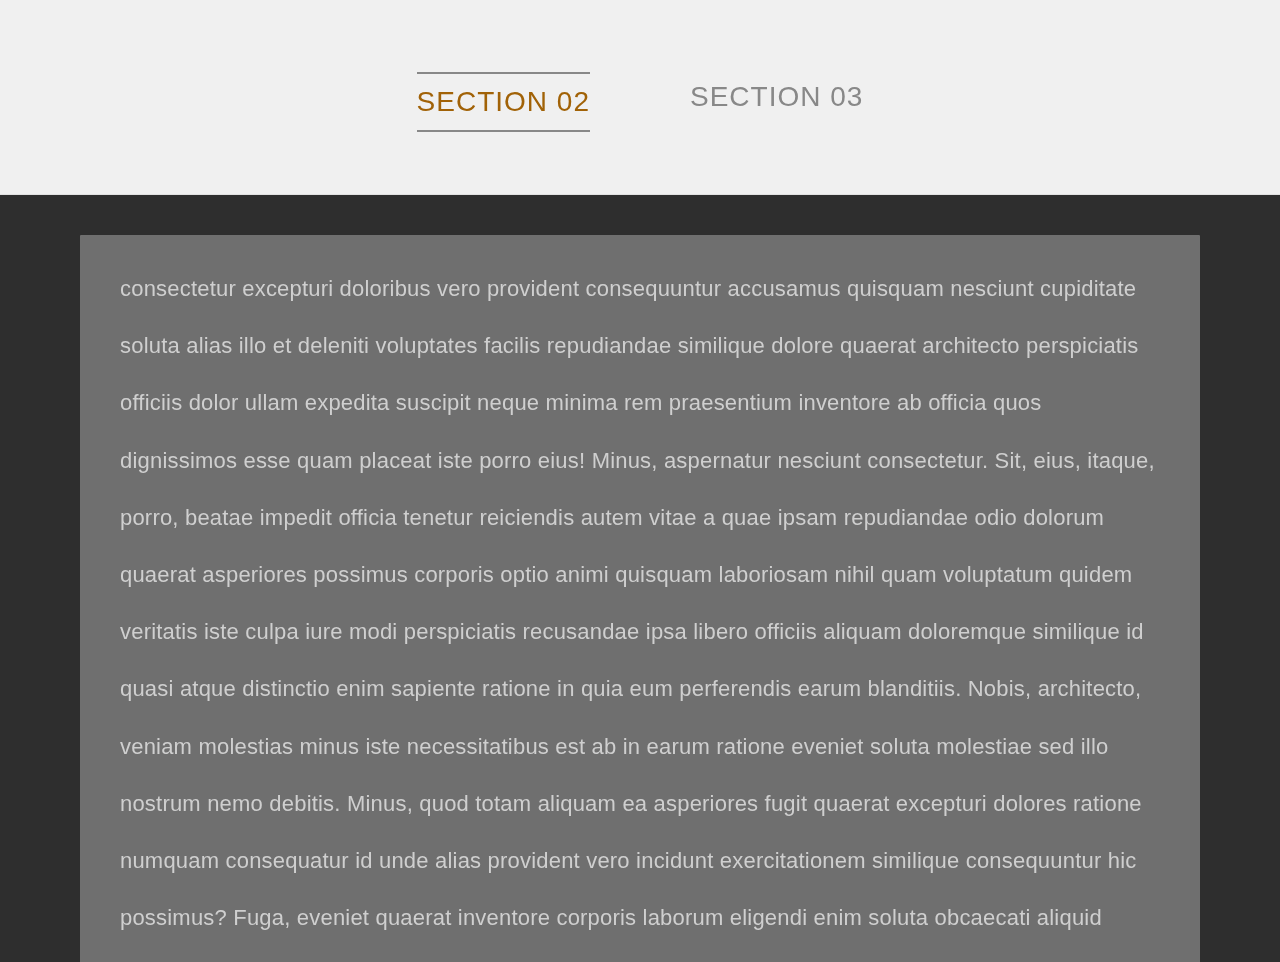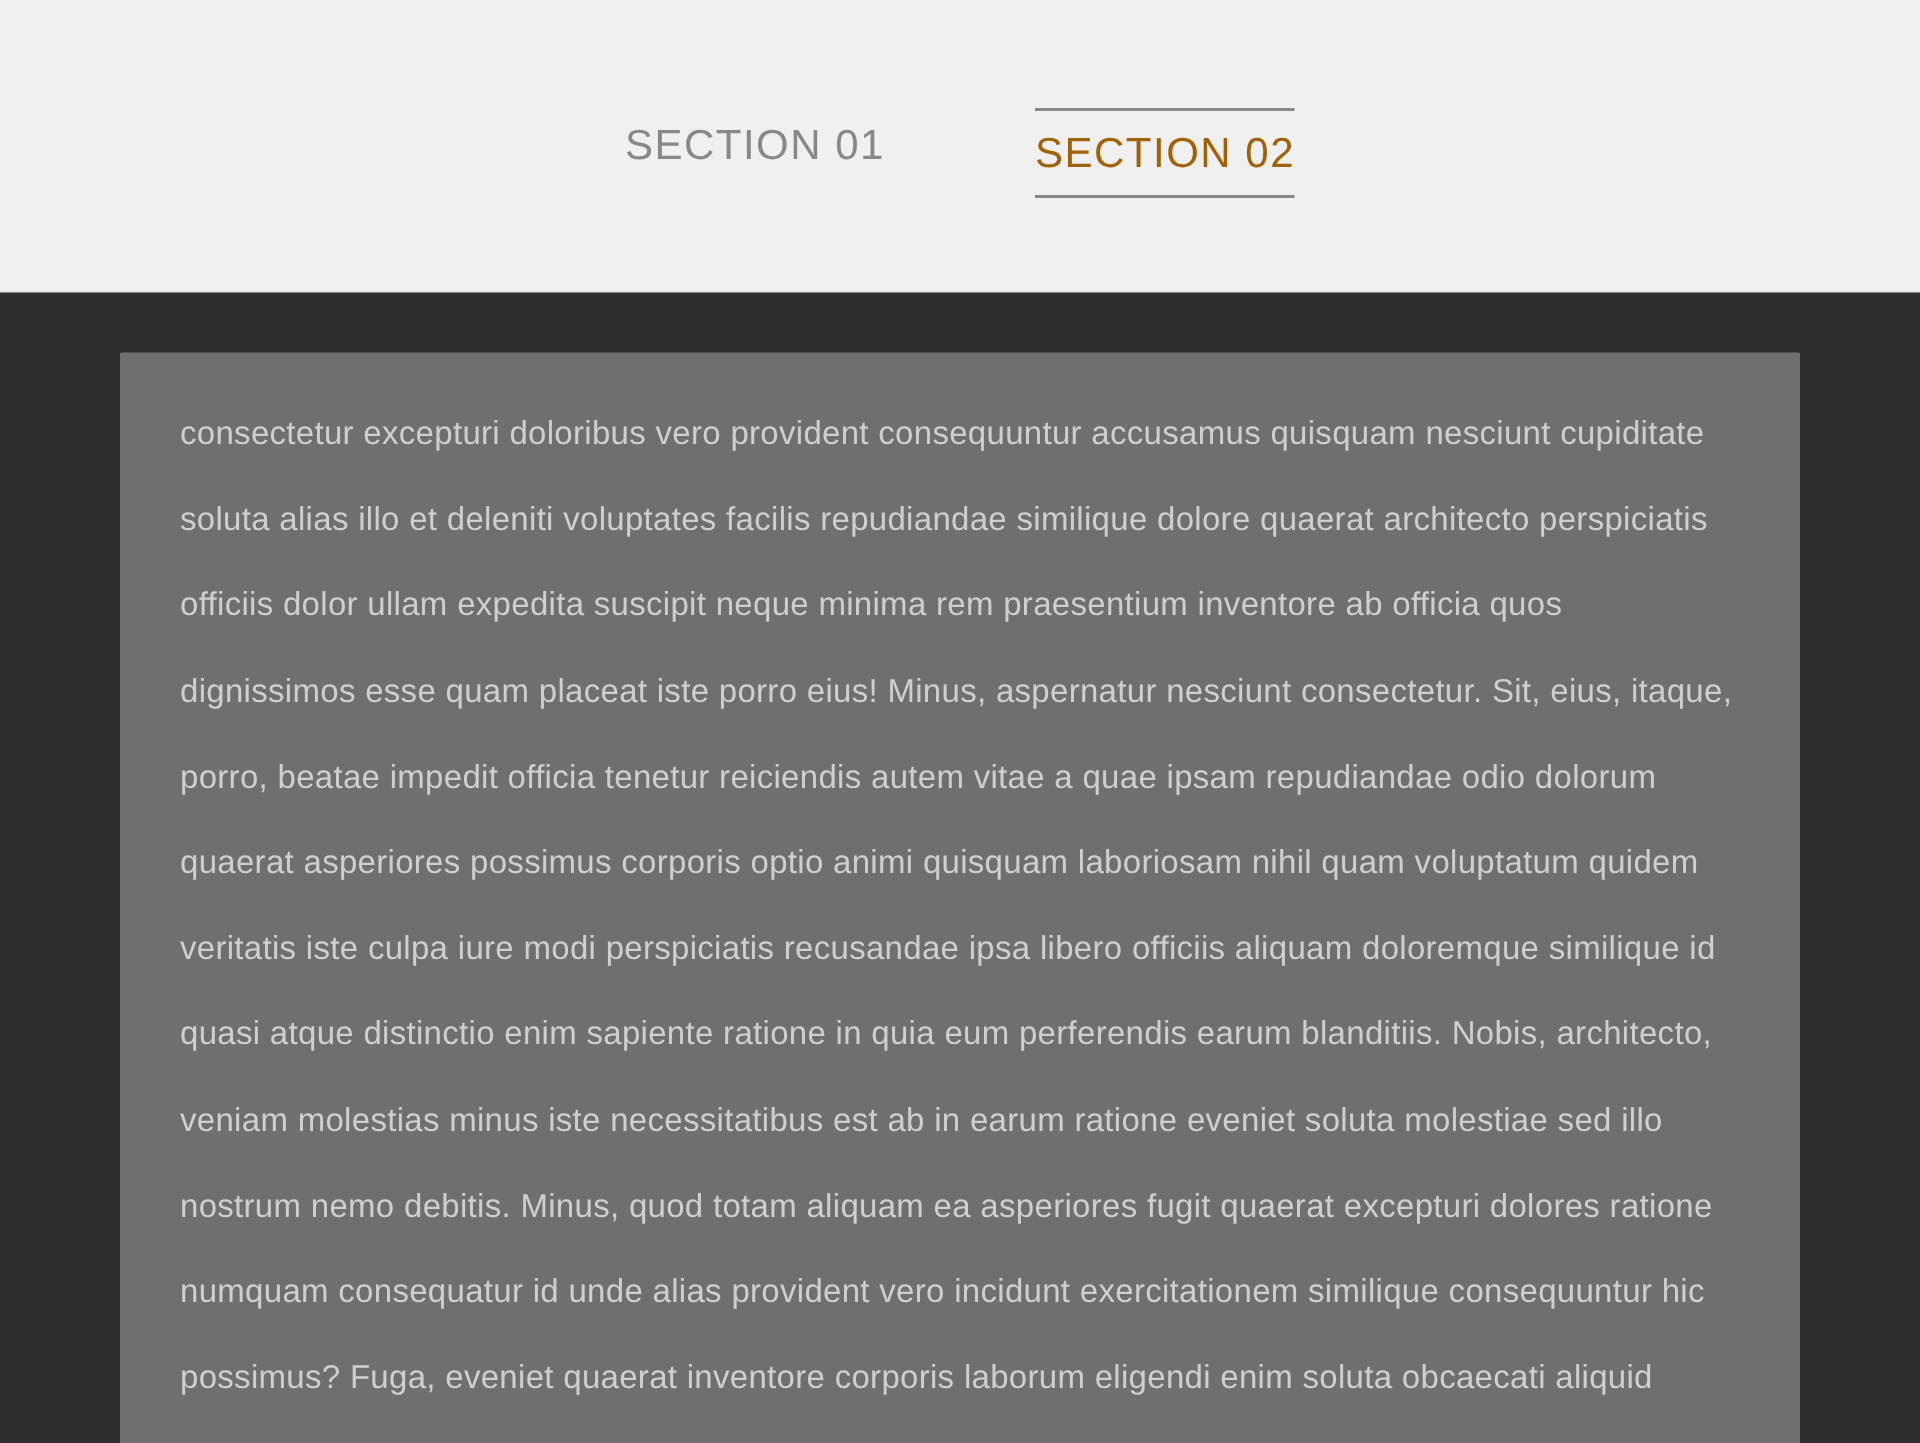--- a/index.html
+++ b/index.html
@@ -55,21 +55,21 @@
       line-height: 2.6;
       font-family: "Arial Narrow", "Helvetica Neue Condensed", Arial, sans-serif;
       font-stretch: condensed;
       letter-spacing: 0.2px;
     }
   </style>
 </head>
 <body>
 
 <nav class="nav-bar">
-  <div class="nav-item">SECTION 01</div>
   <div class="nav-item active">SECTION 02</div>
+  <div class="nav-item">SECTION 03</div>
 </nav>
 
 <main class="content-area">
   <div class="content-box">
     <p class="content-text">consectetur excepturi doloribus vero provident consequuntur accusamus quisquam nesciunt cupiditate soluta alias illo et deleniti voluptates facilis repudiandae similique dolore quaerat architecto perspiciatis officiis dolor ullam expedita suscipit neque minima rem praesentium inventore ab officia quos dignissimos esse quam placeat iste porro eius! Minus, aspernatur nesciunt consectetur. Sit, eius, itaque, porro, beatae impedit officia tenetur reiciendis autem vitae a quae ipsam repudiandae odio dolorum quaerat asperiores possimus corporis optio animi quisquam laboriosam nihil quam voluptatum quidem veritatis iste culpa iure modi perspiciatis recusandae ipsa libero officiis aliquam doloremque similique id quasi atque distinctio enim sapiente ratione in quia eum perferendis earum blanditiis. Nobis, architecto, veniam molestias minus iste necessitatibus est ab in earum ratione eveniet soluta molestiae sed illo nostrum nemo debitis. Minus, quod totam aliquam ea asperiores fugit quaerat excepturi dolores ratione numquam consequatur id unde alias provident vero incidunt exercitationem similique consequuntur hic possimus? Fuga, eveniet quaerat inventore corporis laborum eligendi enim soluta obcaecati aliquid veritatis provident amet laudantium est quisquam dolore exercitationem modi? Distinctio, pariatur, ab velit praesentium vitae quidem consequatur deleniti recusandae odit officiis. Quidem, cupiditate.</p>
   </div>
 </main>
 
 </body></html>

